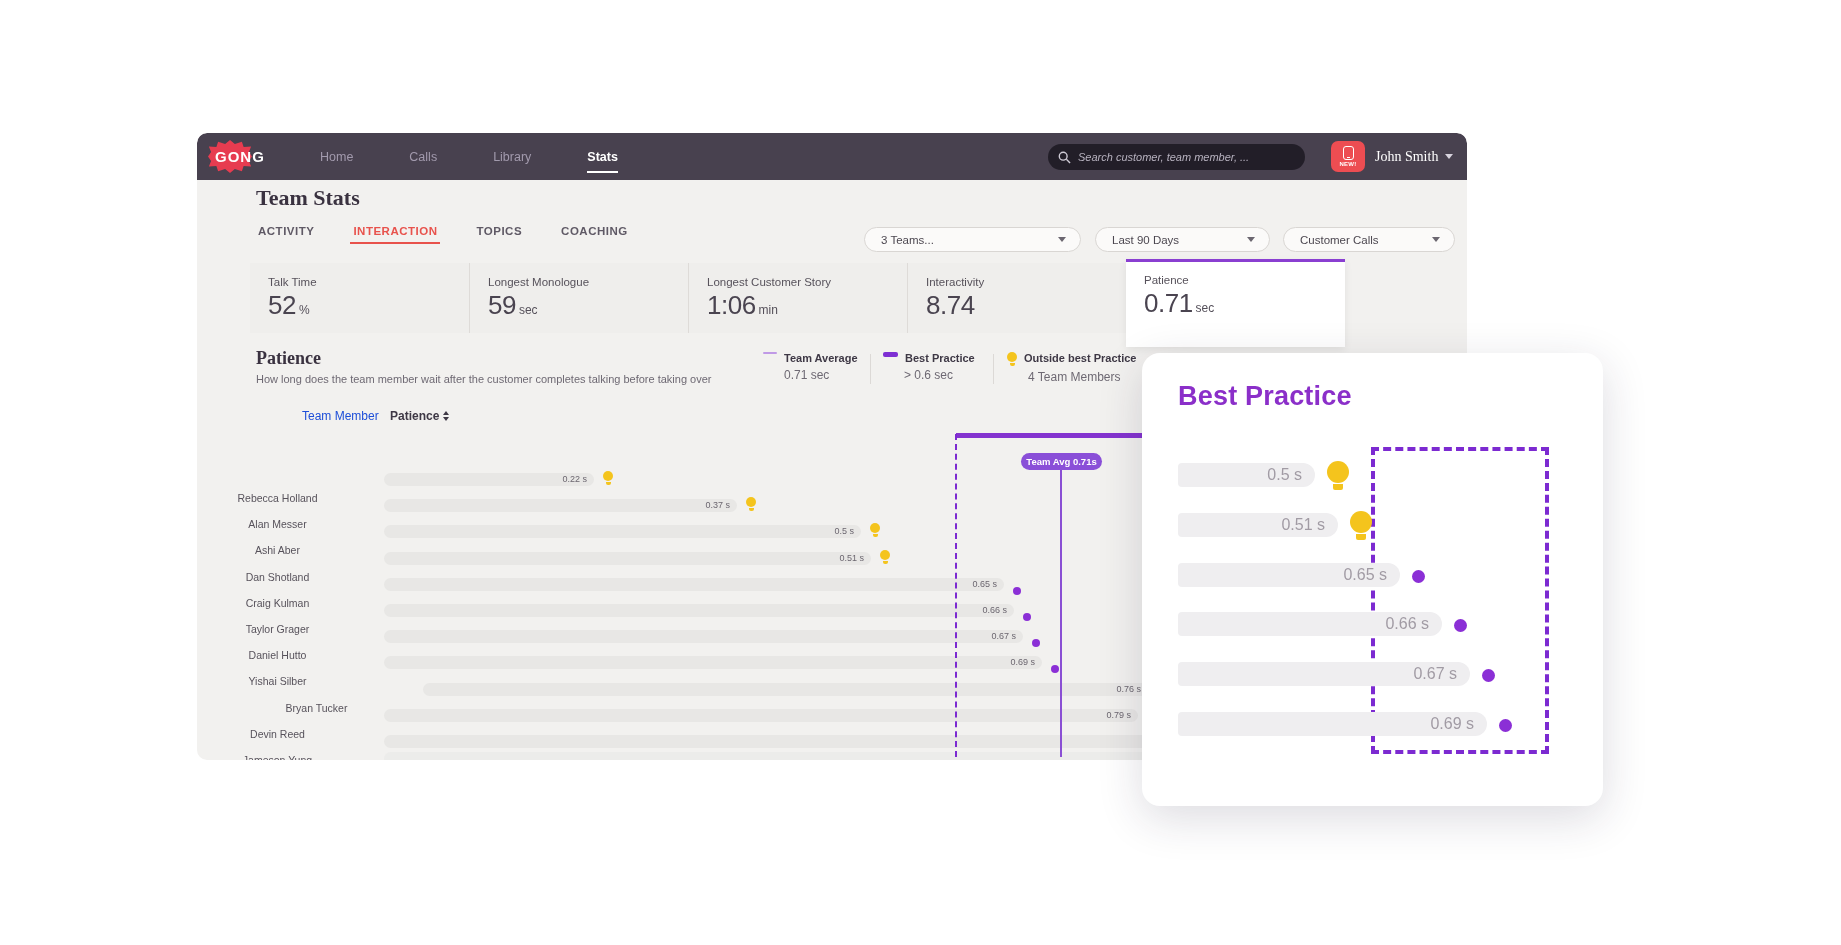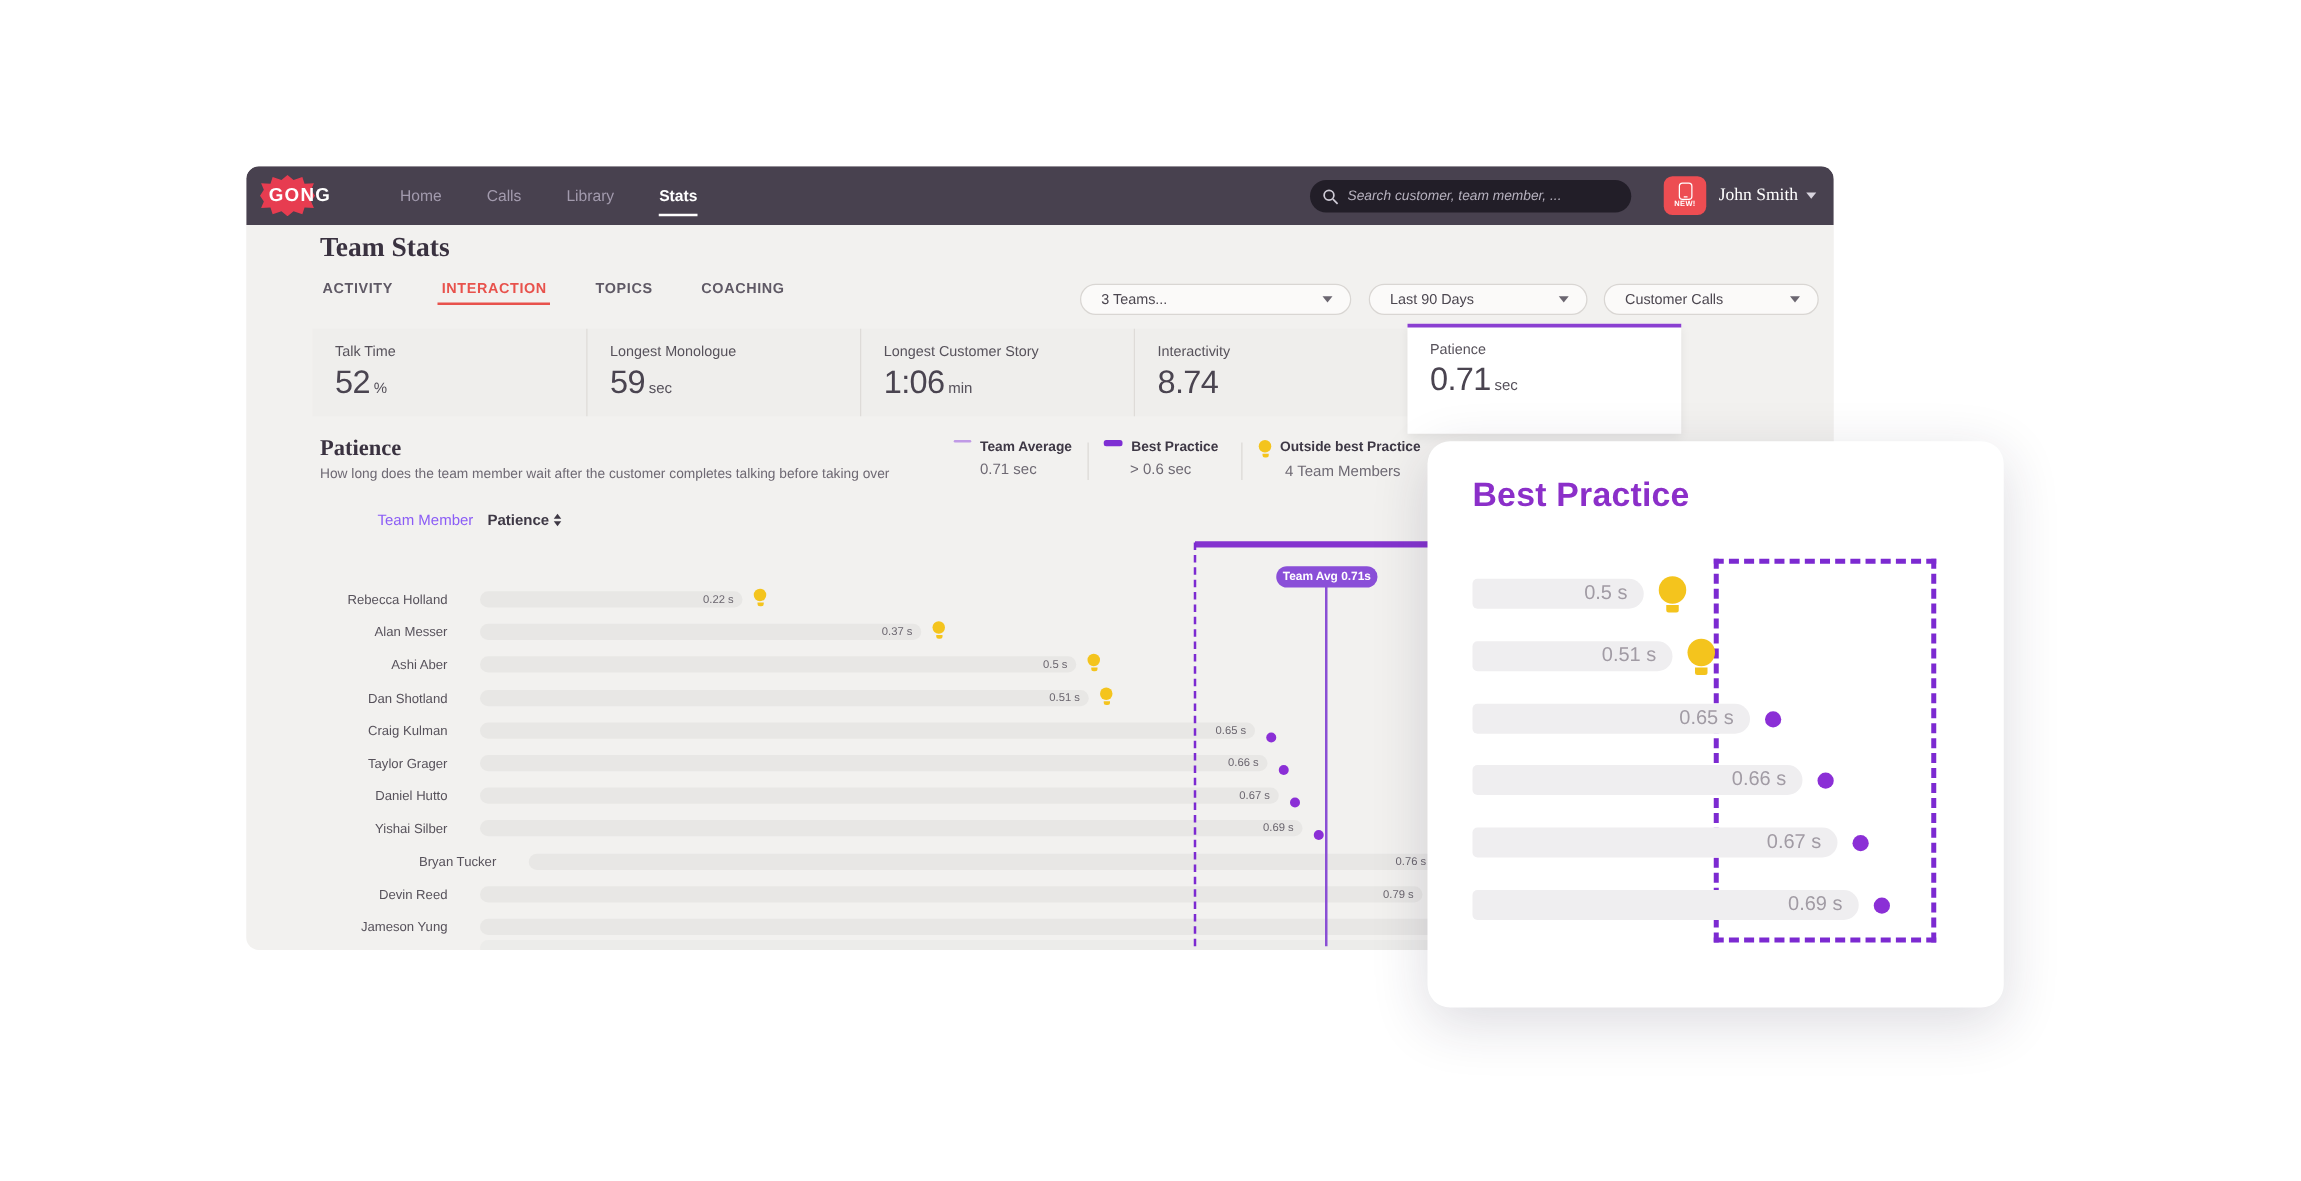--- a/index.html
+++ b/index.html
@@ -10,21 +10,21 @@
   .app { position:absolute; left:197px; top:133px; width:1270px; height:627px;
          background:#f2f1ef; border-radius:10px; overflow:hidden; }
 
   
   .nav { position:absolute; left:0; top:0; width:1270px; height:47px;
          background:#48414f; border-radius:10px 10px 0 0; }
   .logo { position:absolute; left:11px; top:7px; width:80px; height:33px; cursor:pointer; }
   .logo-burst { position:absolute; left:0; top:0; width:44px; height:33px; background:#e73c50;
     clip-path: polygon(50% 0%, 61% 12%, 77% 5%, 81% 21%, 98% 20%, 93% 36%, 100% 50%, 93% 64%, 98% 80%, 81% 79%, 77% 95%, 61% 88%, 50% 100%, 39% 88%, 23% 95%, 19% 79%, 2% 80%, 7% 64%, 0% 50%, 7% 36%, 2% 20%, 19% 21%, 23% 5%, 39% 12%); }
   .logo-text { position:absolute; left:7px; top:8px; color:#fff; font-size:15px; font-weight:bold; letter-spacing:1px; }
-  .nav-items { position:absolute; left:123px; top:0; height:47px; display:flex; gap:36px; align-items:center; }
+  .nav-items { position:absolute; left:123px; top:0; height:47px; display:flex; gap:56px; align-items:center; }
   .nav-item { color:#a29aad; font-size:12.5px; cursor:pointer; position:relative; }
   .nav-item.active { color:#ffffff; font-weight:bold; }
   .nav-item.active::after { content:""; position:absolute; left:0; right:0; bottom:-9px; height:2px; background:#fff; }
   .search { position:absolute; left:851px; top:11px; width:257px; height:26px; background:#221e28;
             border-radius:13px; display:flex; align-items:center; padding:0 10px; }
   .search svg { flex:0 0 auto; }
   .search input { background:transparent; border:none; outline:none; color:#c6c1cd; font-style:italic;
                   font-size:11px; margin-left:7px; width:210px; font-family:"Liberation Sans",sans-serif; }
   .search input::placeholder { color:#b7b2bf; }
   .new-badge { position:absolute; left:1134px; top:8px; width:34px; height:31px; background:#ed4d52;
@@ -82,29 +82,29 @@
   .bulb .b-base { background:#f4c41d; margin:1px auto 0; border-radius:0 0 2px 2px; }
   .bulb-sm .b-head { width:10px; height:10px; }
   .bulb-sm .b-base { width:5px; height:3px; }
   .bulb-lg .b-head { width:22px; height:22px; }
   .bulb-lg .b-base { width:10px; height:6px; }
   .dot-sm { width:8px; height:8px; border-radius:50%; background:#8b2fd6; display:inline-block; }
   .dot-lg { width:13px; height:13px; border-radius:50%; background:#8b2fd6; display:inline-block; }
 
   
   .col-head { position:absolute; top:276px; font-size:12px; }
-  .col-team { left:105px; color:#8b5cf6; }
+  .col-team { left:105px; color:#1d4ed8; }
   .col-pat { left:193px; color:#3e3845; font-weight:bold; }
   .sort { position:absolute; left:246px; top:278px; display:flex; flex-direction:column; gap:2px; }
   .sort i { width:0; height:0; border-left:3.5px solid transparent; border-right:3.5px solid transparent; display:block; }
   .sort .up { border-bottom:4px solid #3e3845; }
   .sort .dn { border-top:4px solid #3e3845; }
 
   .crow { position:absolute; left:0; width:1270px; height:26px; }
-  .crow-name { position:absolute; left:0; top:0; width:161px; text-align:right; font-size:10.5px;
+  .crow-name { position:absolute; left:0; top:18px; width:161px; text-align:center; font-size:10.5px;
                color:#57525b; line-height:26px; }
   .crow-bar { position:absolute; left:187px; top:6px; height:13px; background:#e8e7e5; border-radius:7px; }
   .crow-val { position:absolute; right:7px; top:0; font-size:9px; line-height:13px; color:#6b666f; white-space:nowrap; }
   .crow-marker { position:absolute; top:4px; }
   .crow-marker.dotpos { top:9px; }
   .partial-bar { position:absolute; left:187px; top:619px; width:1026px; height:13px; background:#e8e7e5;
                  border-radius:7px; opacity:0.55; }
 
   .bp-topline { position:absolute; left:759px; top:300px; width:454px; height:5px; background:#8433cf; }
   .bp-dash { position:absolute; left:758px; top:301px; height:323px; border-left:2px dashed #7c2ad1; }

